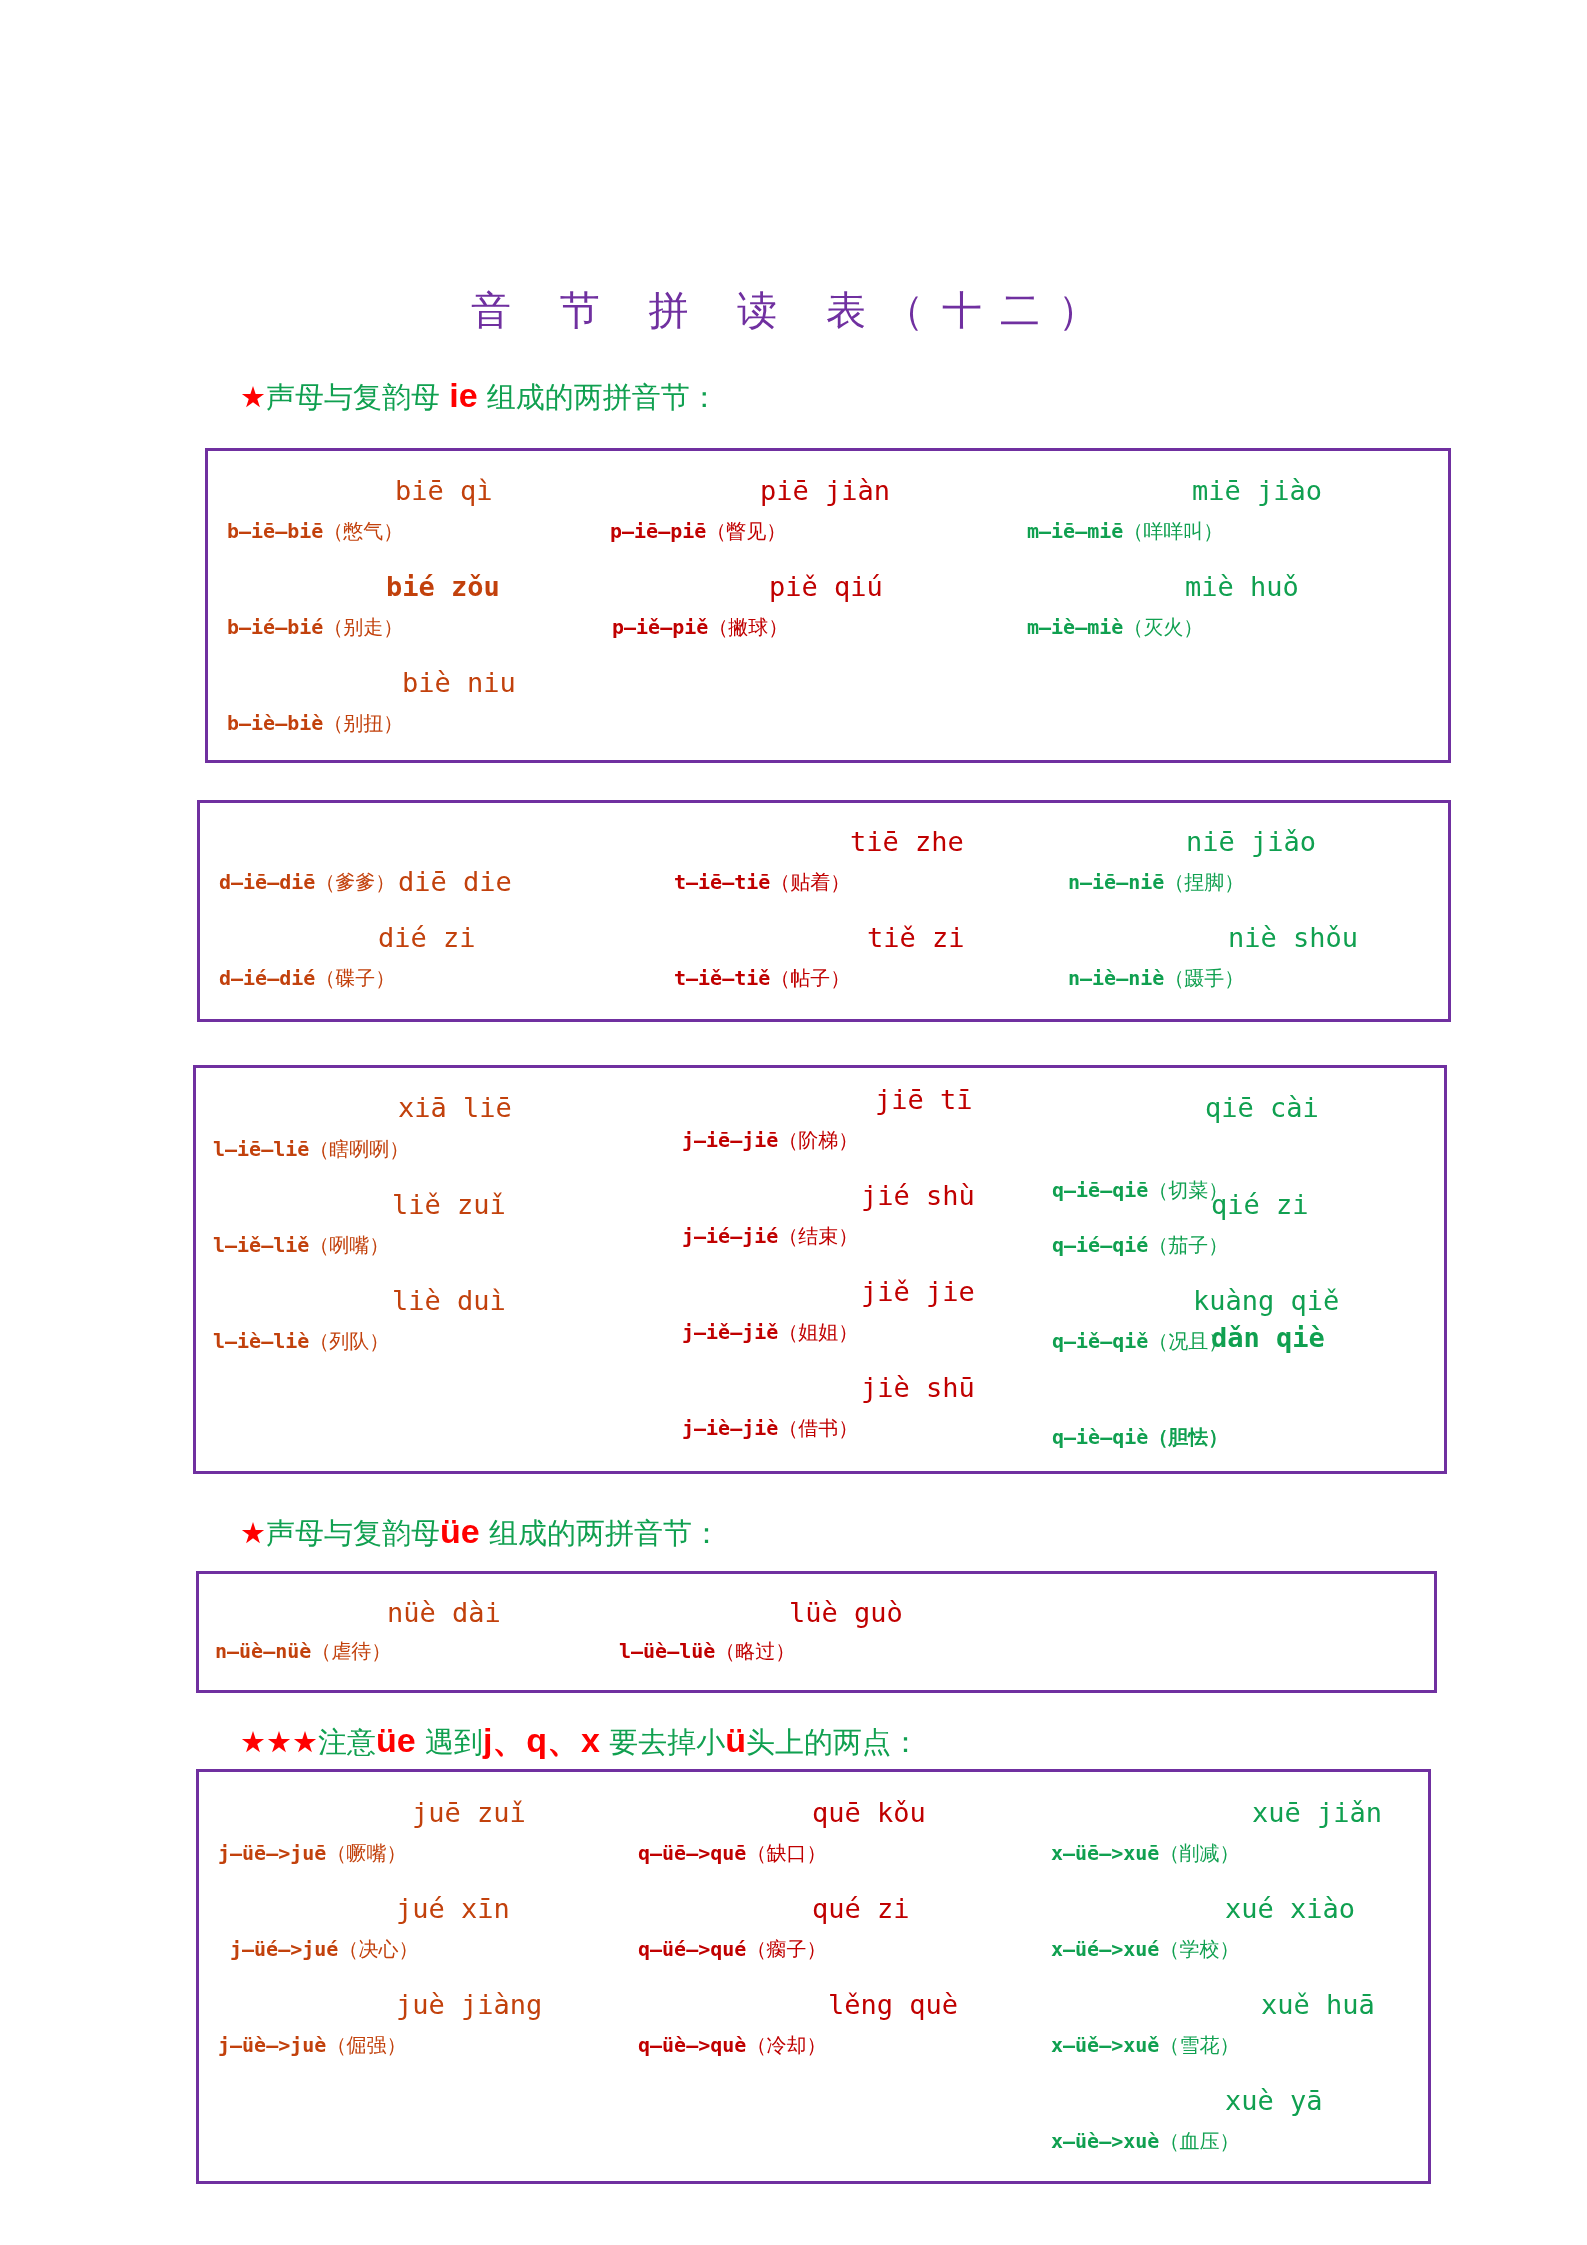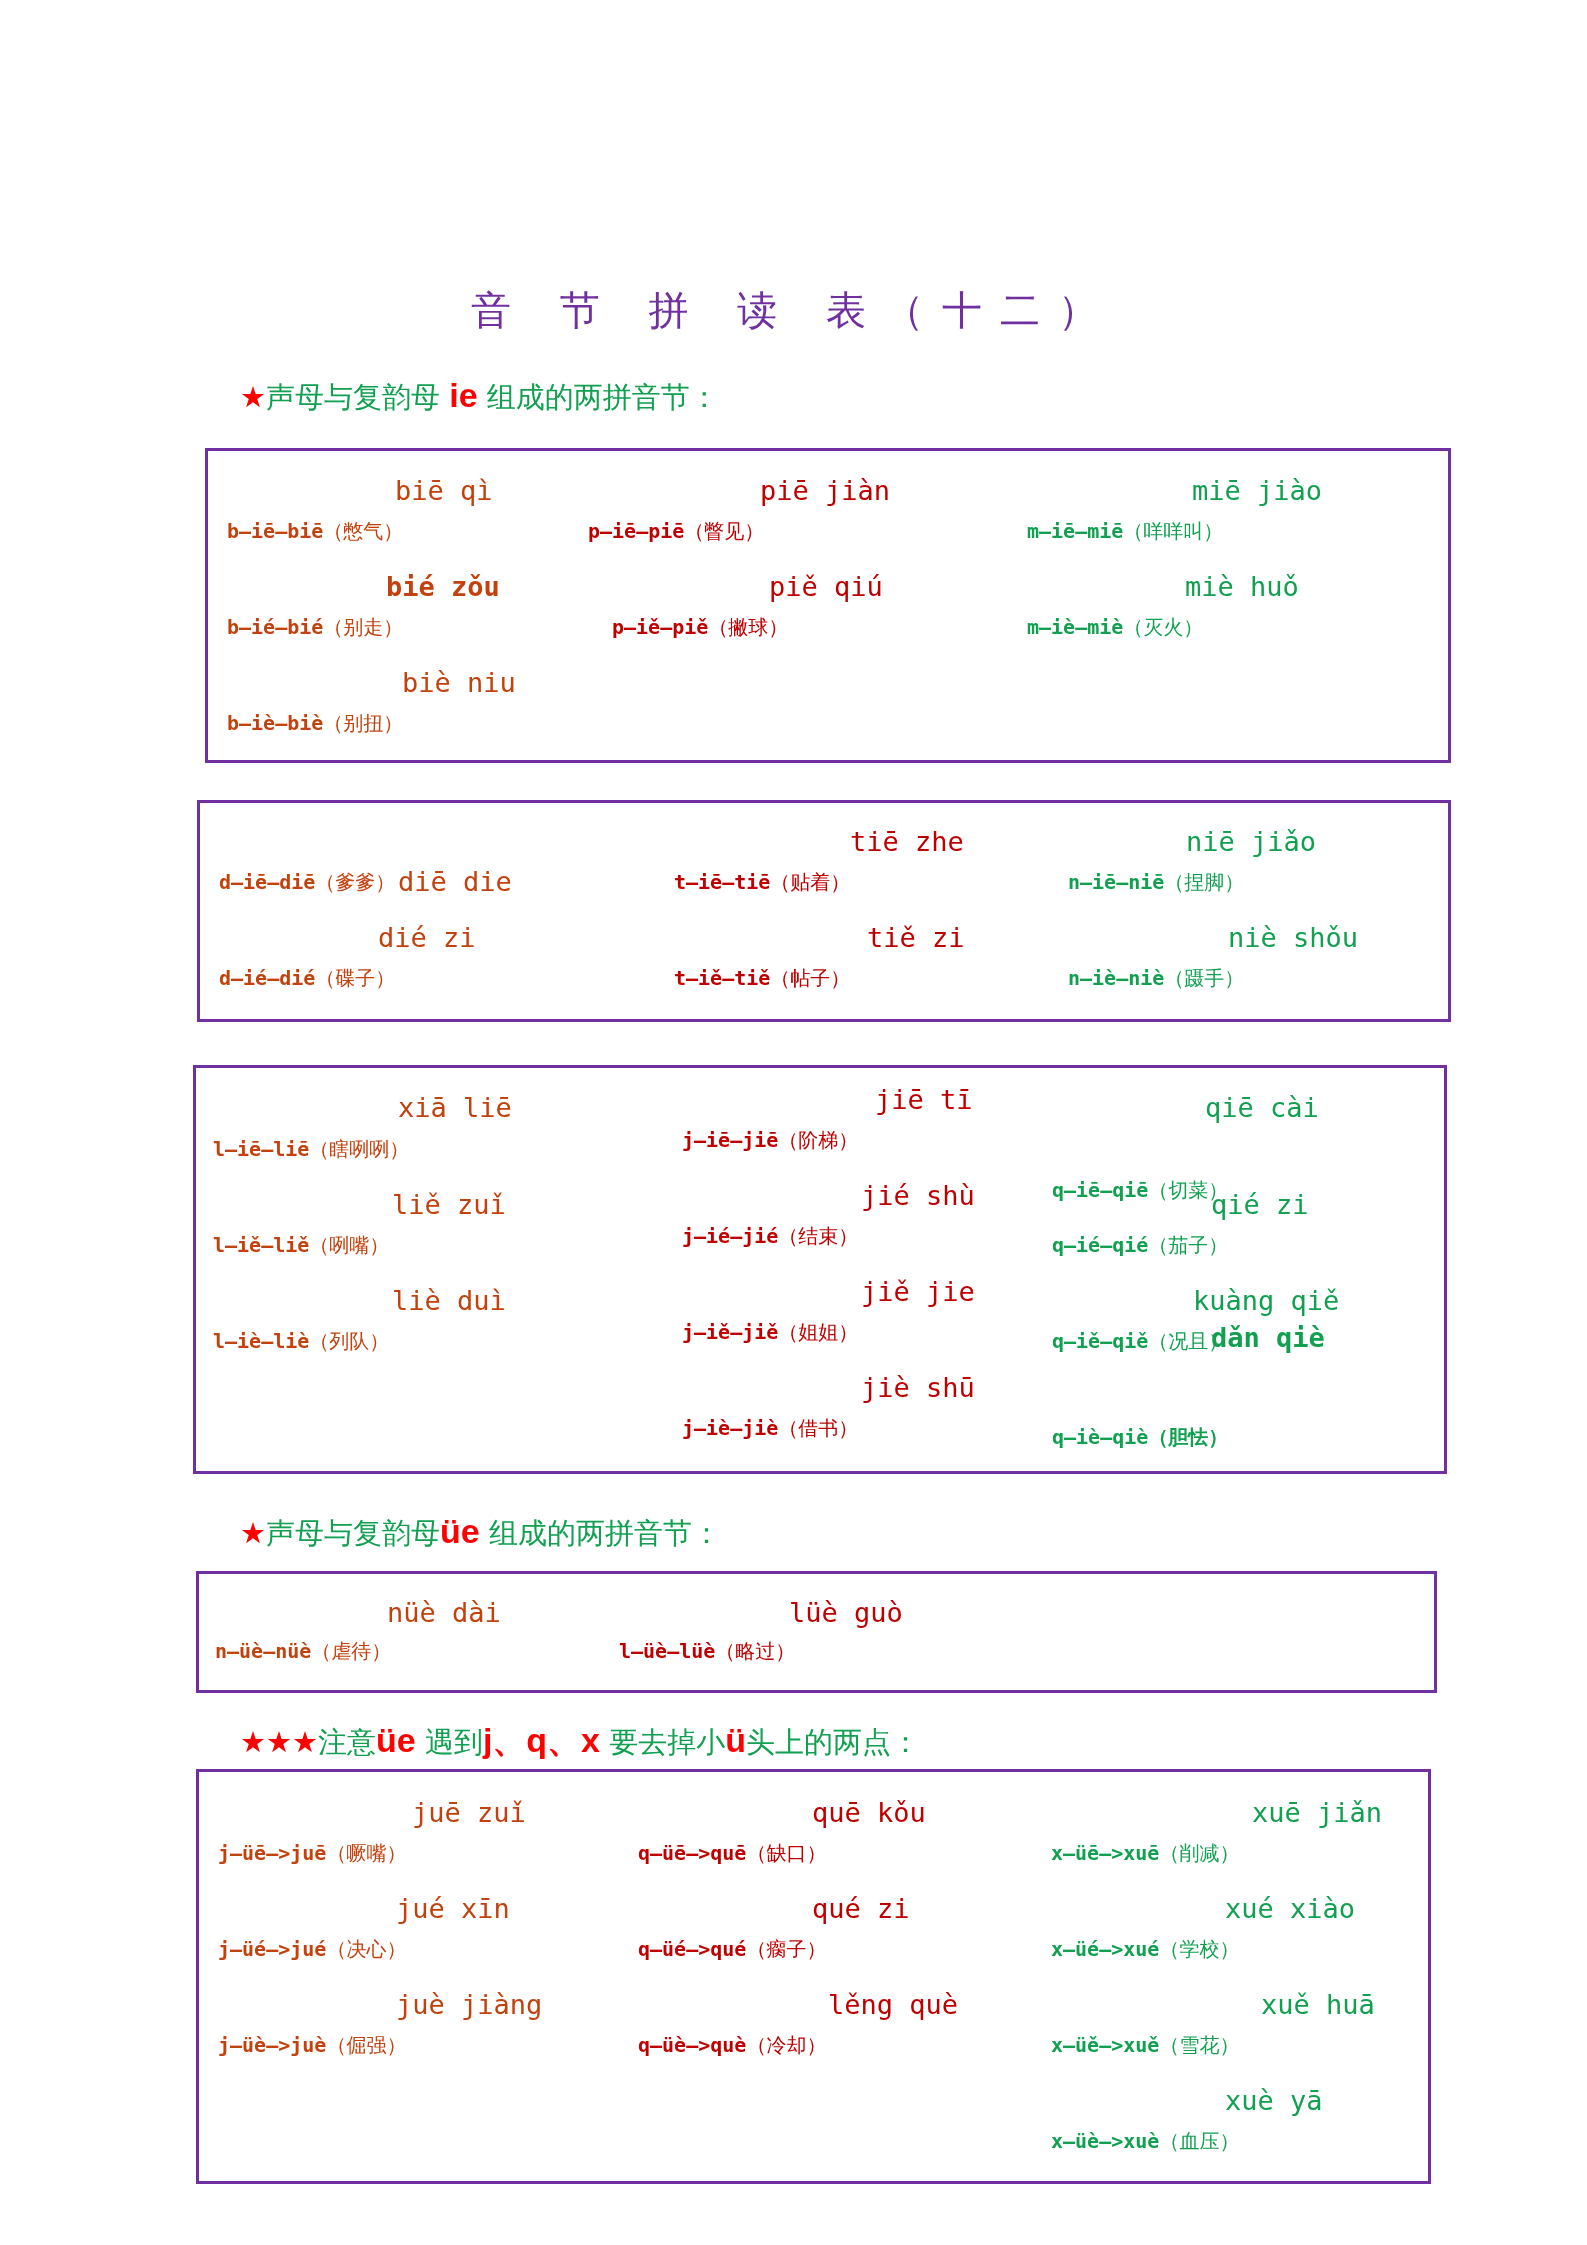--- a/index.html
+++ b/index.html
@@ -36,21 +36,21 @@
 <div>
   <div class="py blue" style="left:395px;top:475px;">biē qì</div>
   <div class="sp blue" style="left:227px;top:518px;"><span class="chain">b—iē—biē</span><span class="word">（憋气）</span></div>
   <div class="py blue bold" style="left:386px;top:571px;">bié zǒu</div>
   <div class="sp blue" style="left:227px;top:614px;"><span class="chain">b—ié—bié</span><span class="word">（别走）</span></div>
   <div class="py blue" style="left:402px;top:667px;">biè niu</div>
   <div class="sp blue" style="left:227px;top:710px;"><span class="chain">b—iè—biè</span><span class="word">（别扭）</span></div>
 </div>
 <div>
   <div class="py red" style="left:760px;top:475px;">piē jiàn</div>
-  <div class="sp red" style="left:588px;top:518px;"><span class="chain">p—iē—piē</span><span class="word">（瞥见）</span></div>
+  <div class="sp red" style="left:610px;top:518px;"><span class="chain">p—iē—piē</span><span class="word">（瞥见）</span></div>
   <div class="py red" style="left:769px;top:571px;">piě qiú</div>
   <div class="sp red" style="left:612px;top:614px;"><span class="chain">p—iě—piě</span><span class="word">（撇球）</span></div>
 </div>
 <div>
   <div class="py green" style="left:1192px;top:475px;">miē jiào</div>
   <div class="sp green" style="left:1027px;top:518px;"><span class="chain">m—iē—miē</span><span class="word">（咩咩叫）</span></div>
   <div class="py green" style="left:1185px;top:571px;">miè huǒ</div>
   <div class="sp green" style="left:1027px;top:614px;"><span class="chain">m—iè—miè</span><span class="word">（灭火）</span></div>
 </div>
 
@@ -116,21 +116,21 @@
 
 <div class="heading" style="top:1718px;">
   <span class="star">★★★</span><span>注意</span><span class="hl">üe</span><span> 遇到</span><span class="hl">j、q、x</span><span> 要去掉小</span><span class="hl">ü</span><span>头上的两点：</span>
 </div>
 
 <div class="box" style="left:196px;top:1769px;width:1235px;height:415px;"></div>
 <div>
   <div class="py blue" style="left:412px;top:1797px;">juē zuǐ</div>
   <div class="sp blue" style="left:218px;top:1840px;"><span class="chain">j—üē—&gt;juē</span><span class="word">（噘嘴）</span></div>
   <div class="py blue" style="left:396px;top:1893px;">jué xīn</div>
-  <div class="sp blue" style="left:218px;top:1936px;text-align:center;"><span class="chain">j—üé—&gt;jué</span><span class="word">（决心）</span></div>
+  <div class="sp blue" style="left:230px;top:1936px;text-align:center;"><span class="chain">j—üé—&gt;jué</span><span class="word">（决心）</span></div>
   <div class="py blue" style="left:396px;top:1989px;">juè jiàng</div>
   <div class="sp blue" style="left:218px;top:2032px;"><span class="chain">j—üè—&gt;juè</span><span class="word">（倔强）</span></div>
 </div>
 <div>
   <div class="py red" style="left:812px;top:1797px;">quē kǒu</div>
   <div class="sp red" style="left:638px;top:1840px;"><span class="chain">q—üē—&gt;quē</span><span class="word">（缺口）</span></div>
   <div class="py red" style="left:812px;top:1893px;">qué zi</div>
   <div class="sp red" style="left:638px;top:1936px;"><span class="chain">q—üé—&gt;qué</span><span class="word">（瘸子）</span></div>
   <div class="py red" style="left:828px;top:1989px;">lěng què</div>
   <div class="sp red" style="left:638px;top:2032px;"><span class="chain">q—üè—&gt;què</span><span class="word">（冷却）</span></div>

